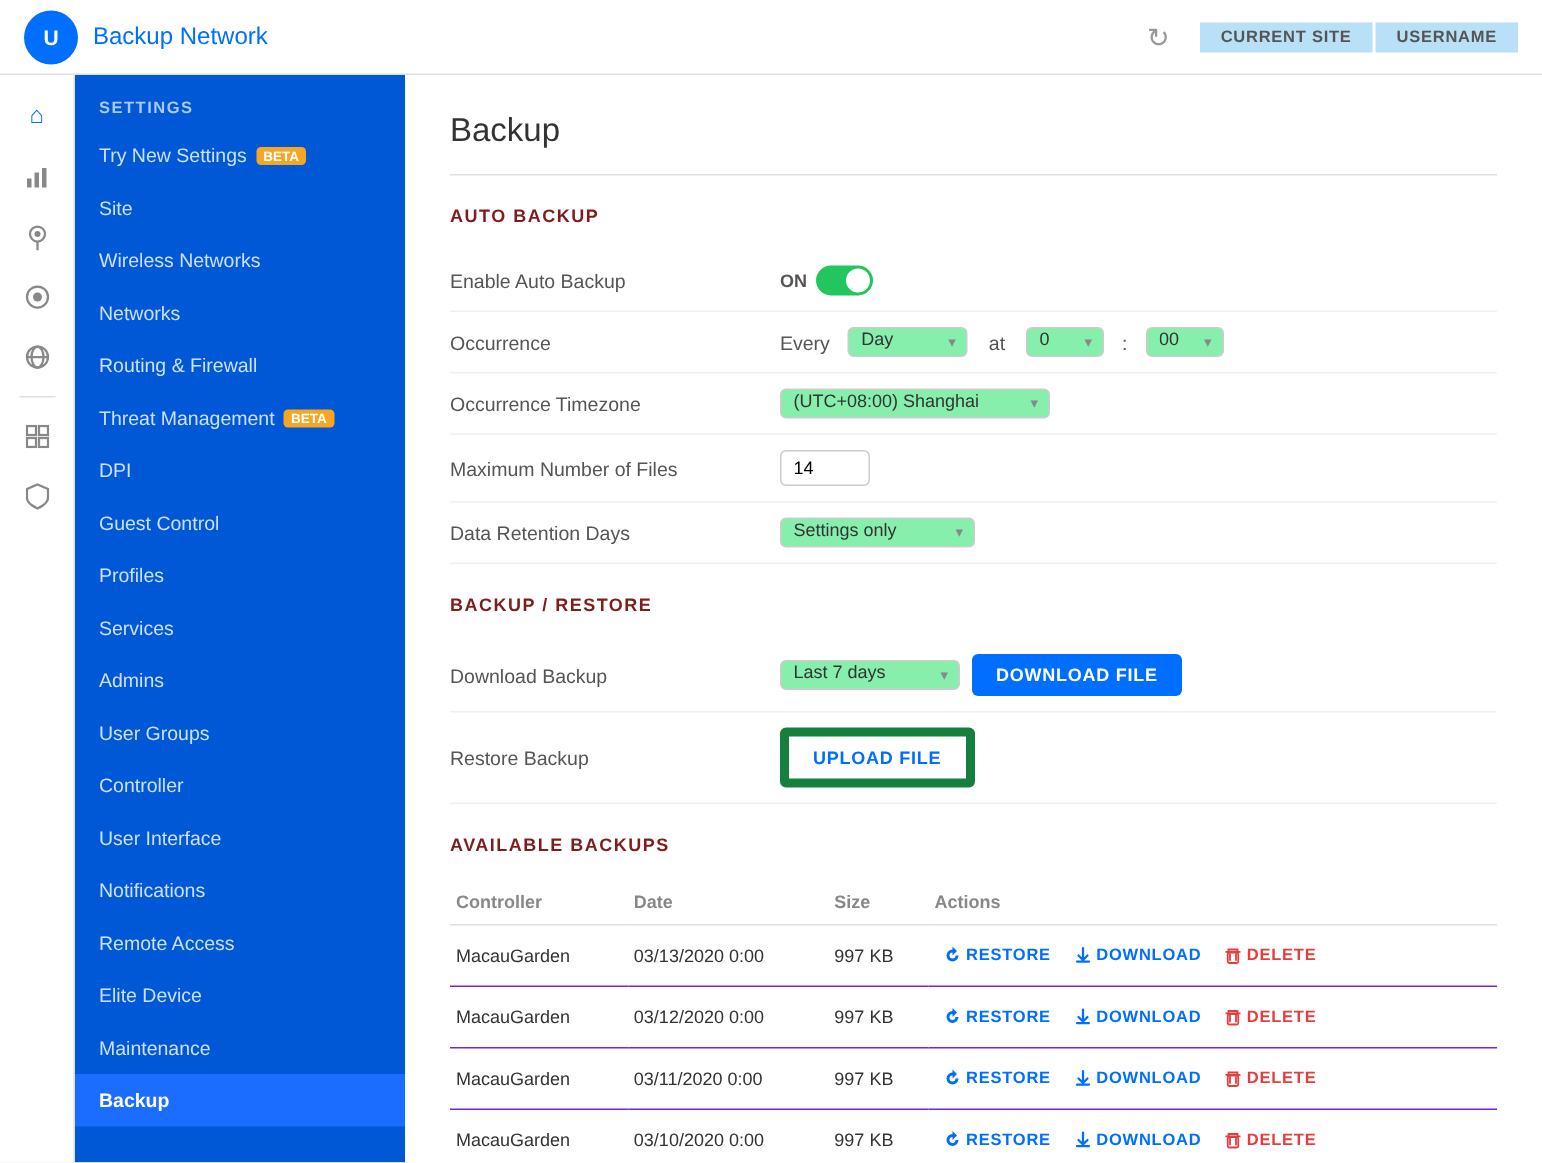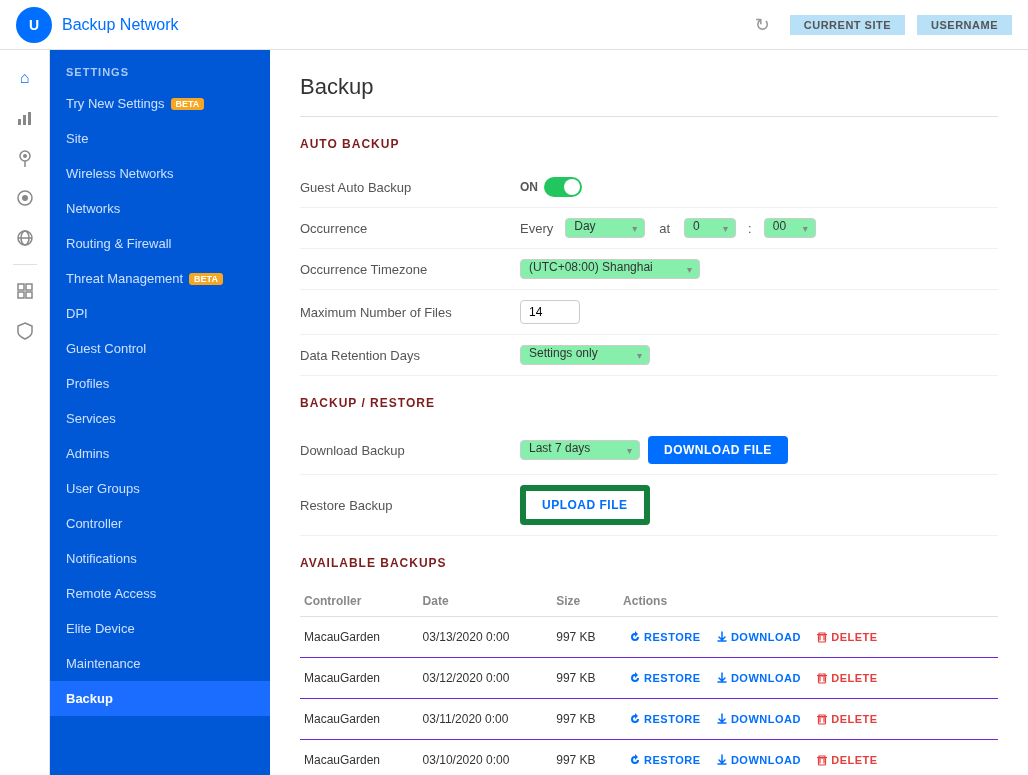--- a/index.html
+++ b/index.html
@@ -5,21 +5,21 @@
     * { margin: 0; padding: 0; box-sizing: border-box; }
     body { font-family: 'Segoe UI', Arial, sans-serif; font-size: 13px; background: #f4f6f8; display: flex; flex-direction: column; height: 775px; overflow: hidden; }
 
     
     .topbar { height: 50px; background: #fff; display: flex; align-items: center; padding: 0 16px; border-bottom: 1px solid #e0e0e0; flex-shrink: 0; }
     .topbar-logo { width: 36px; height: 36px; background: #006fff; border-radius: 50%; display: flex; align-items: center; justify-content: center; color: white; font-weight: bold; font-size: 14px; margin-right: 10px; }
     .topbar-title { font-size: 16px; color: #333; font-weight: 400; }
     .topbar-title span { color: #006fff; }
     .topbar-right { margin-left: auto; display: flex; align-items: center; gap: 20px; }
     .topbar-sync { color: #999; font-size: 18px; cursor: pointer; }
-    .topbar-site-info { display: flex; gap: 12px; }
+    .topbar-site-info { display: flex; gap: 2px; }
     .topbar-site-label, .topbar-user-label { background: #b8e0f7; color: #555; font-size: 11px; padding: 4px 14px; font-weight: 600; letter-spacing: 0.5px; }
 
     
     .main-layout { display: flex; flex: 1; overflow: hidden; }
 
     
     .icon-sidebar { width: 50px; background: #fff; border-right: 1px solid #e0e0e0; display: flex; flex-direction: column; align-items: center; padding-top: 10px; gap: 4px; flex-shrink: 0; }
     .icon-sidebar-item { width: 36px; height: 36px; display: flex; align-items: center; justify-content: center; border-radius: 4px; cursor: pointer; color: #888; font-size: 16px; }
     .icon-sidebar-item.active { color: #006fff; }
     .icon-sidebar-divider { width: 24px; height: 1px; background: #e0e0e0; margin: 4px 0; }
@@ -143,36 +143,37 @@
         <div class="nav-item">Networks</div>
         <div class="nav-item">Routing &amp; Firewall</div>
         <div class="nav-item">Threat Management<span class="badge">BETA</span></div>
         <div class="nav-item">DPI</div>
         <div class="nav-item">Guest Control</div>
         <div class="nav-item">Profiles</div>
         <div class="nav-item">Services</div>
         <div class="nav-item">Admins</div>
         <div class="nav-item">User Groups</div>
         <div class="nav-item">Controller</div>
+        <div class="nav-item">User Interface</div>
         <div class="nav-item">Notifications</div>
         <div class="nav-item">Remote Access</div>
         <div class="nav-item">Elite Device</div>
         <div class="nav-item">Maintenance</div>
         <div class="nav-item active">Backup</div>
       </div>
   </div>
 
   <div class="content">
     <div class="page-title">Backup</div>
     <hr class="section-divider">
 
     <div class="section-title">AUTO BACKUP</div>
 
     <div class="form-row">
-      <div class="form-label">Guest Auto Backup</div>
+      <div class="form-label">Enable Auto Backup</div>
       <div class="form-control">
         <div class="toggle-wrap">
           <span class="toggle-label">ON</span>
           <div class="toggle-switch">
             <div class="toggle-knob"></div>
           </div>
         </div>
       </div>
     </div>
 

